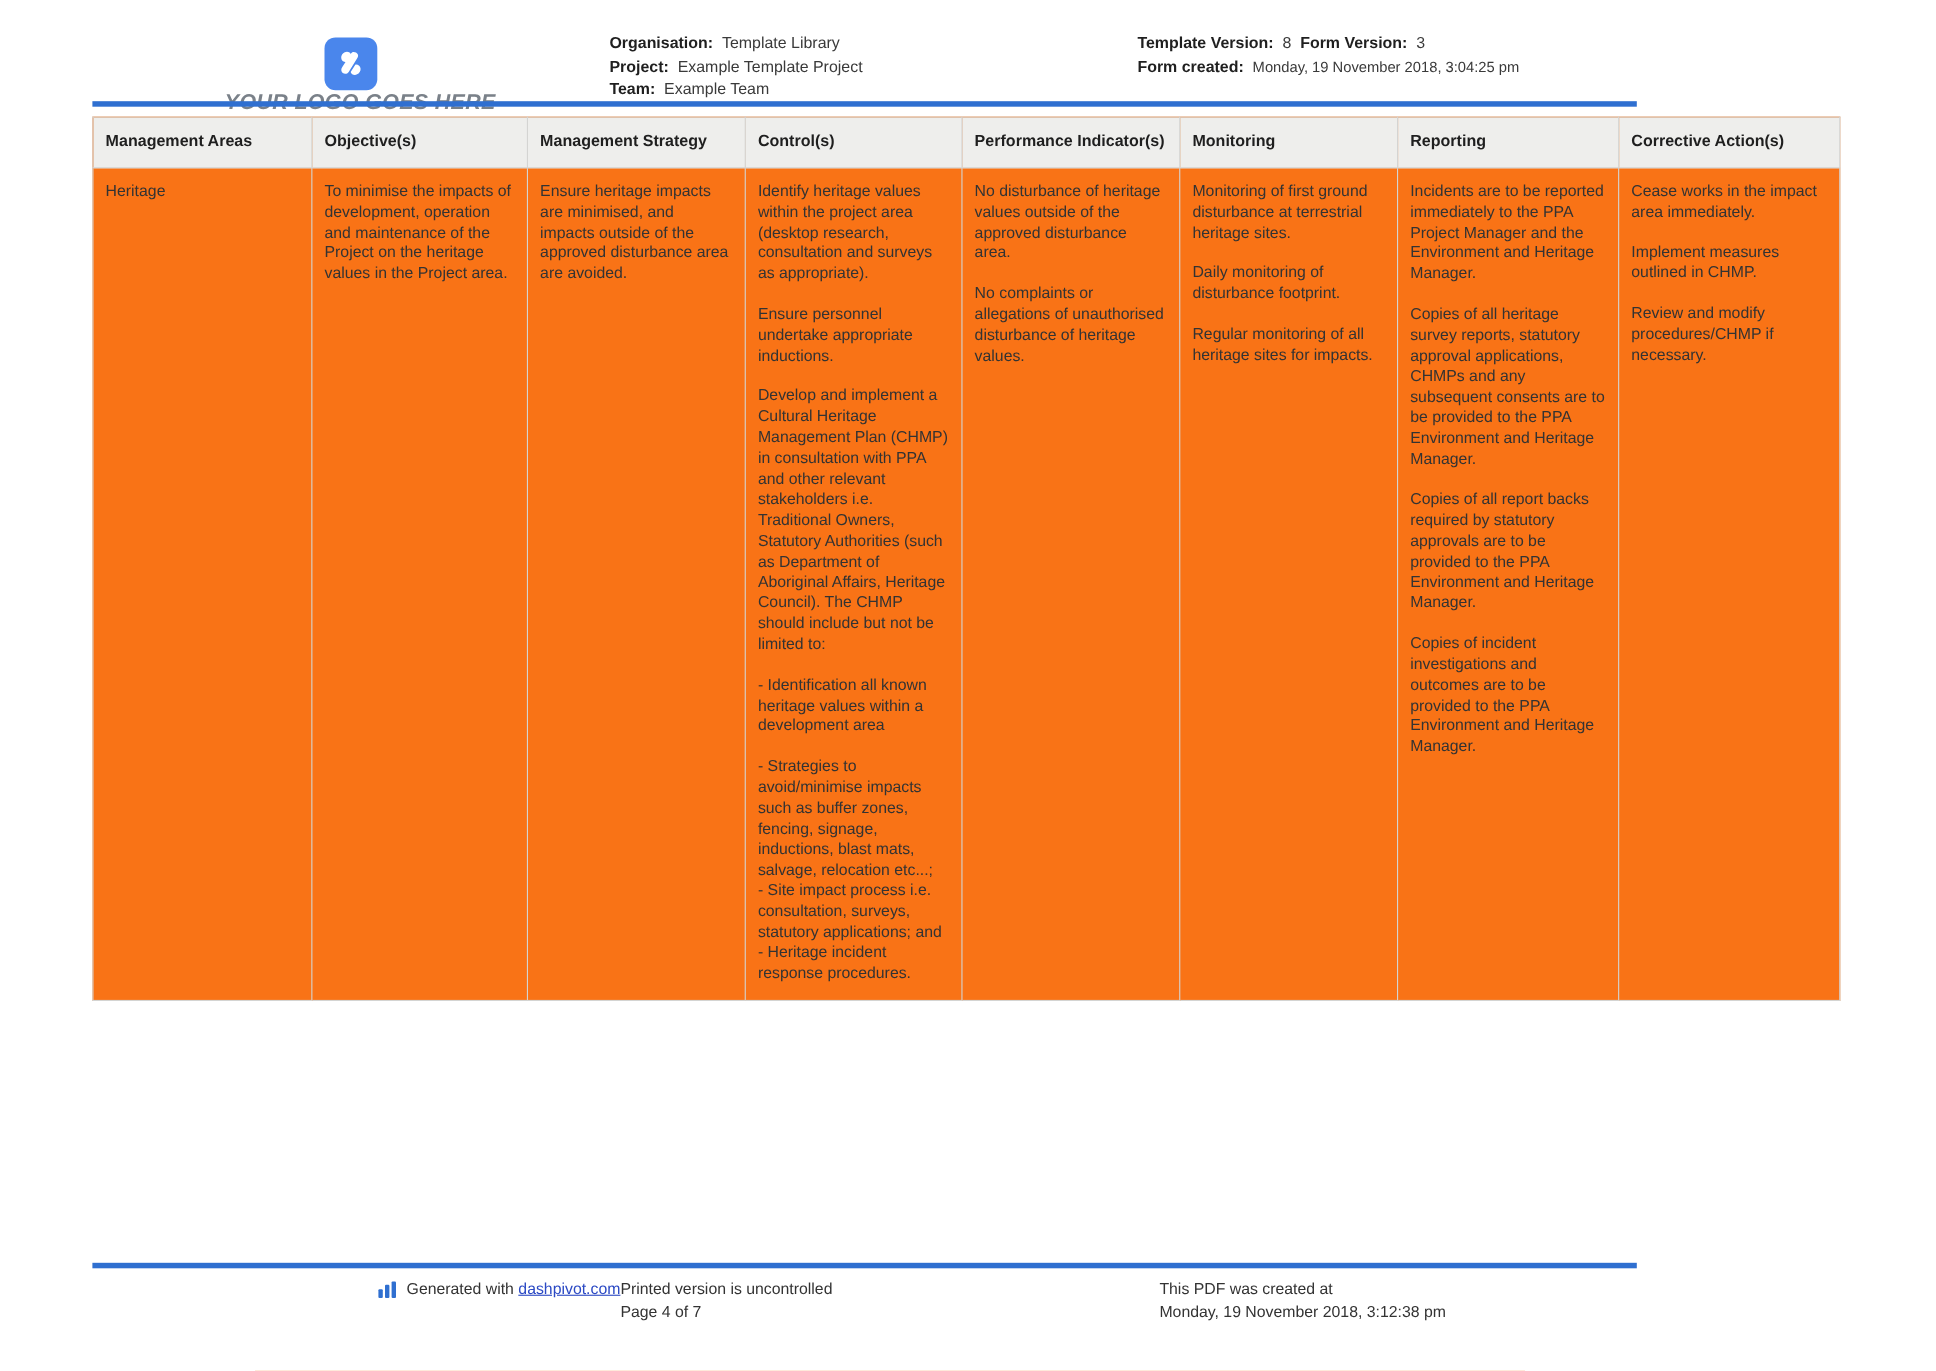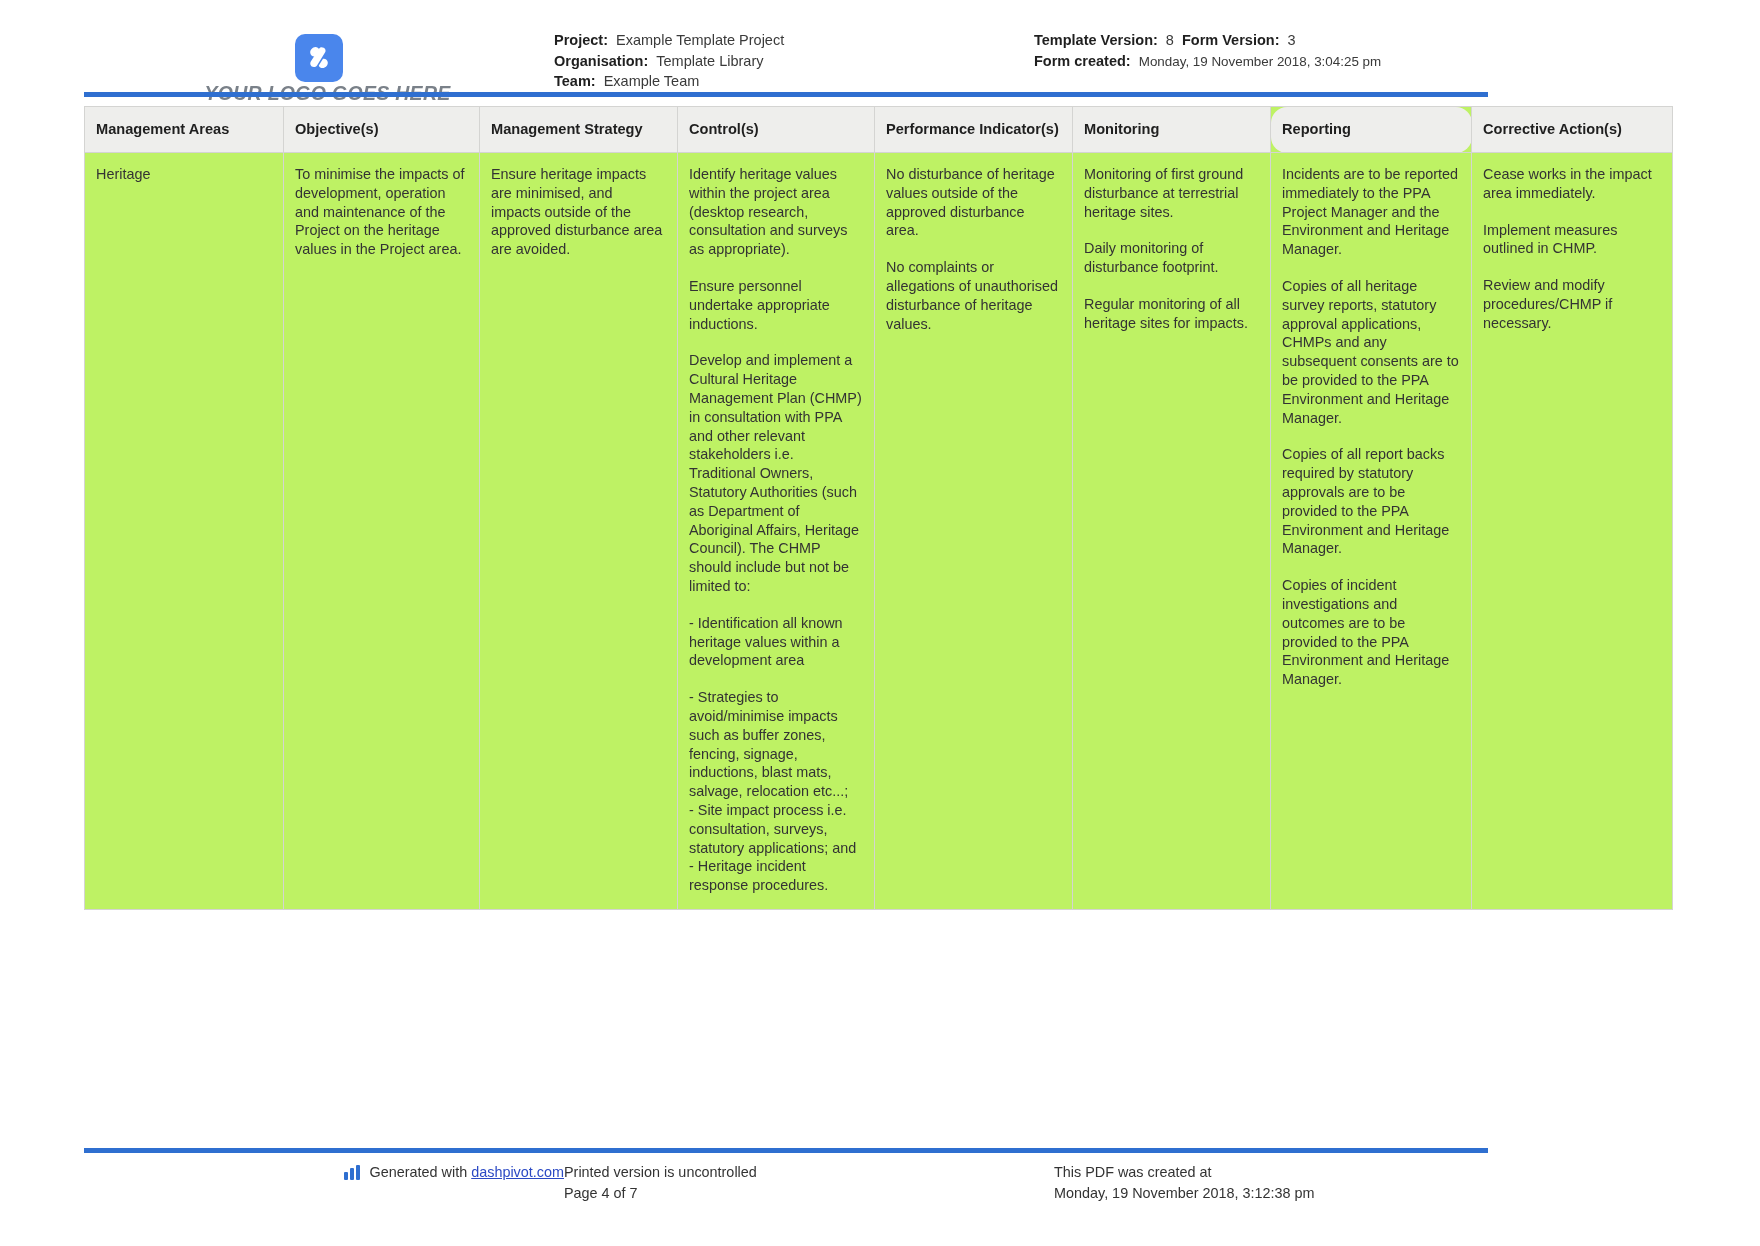--- a/index.html
+++ b/index.html
@@ -87,21 +87,21 @@
   .table-wrap {
     position: absolute;
     left: 84px;
     top: 106px;
     width: 1404px;
   }
   table.emp {
     border-collapse: collapse;
     width: 1404px;
     table-layout: fixed;
-    background: #bef264;
+    background: #f97316;
   }
   table.emp th {
     background: #eeeeec;
     border: 1px solid #d4d4d2;
     text-align: left;
     vertical-align: top;
     font-size: 14.6px;
     font-weight: bold;
     color: #1f1f1f;
     padding: 12px 11px 13px 11px;
@@ -118,21 +118,21 @@
   td .para { margin: 0 0 18px 0; white-space: pre-wrap; }
   td .para:last-child { margin-bottom: 0; }
 
   
   .c0 { width: 176px; }
   .c1 { width: 173px; }
   .c2 { width: 175px; }
   .c3 { width: 174px; }
   .c4 { width: 175px; }
   .c5 { width: 175px; }
-  .c6 { width: 178px; border-radius: 16px; }
+  .c6 { width: 178px; }
   .c7 { width: 178px; }
 
   
   .rule-bottom {
     position: absolute;
     left: 84px;
     top: 1148px;
     width: 1404px;
     height: 5px;
     background: #2f6fd0;
@@ -186,26 +186,26 @@
           <path d="M17.5 4.2 C20.8 4.2 22.6 7.0 21.0 9.6 L13.0 22.4 C11.4 25.0 7.2 24.6 6.4 21.6 C6.0 20.0 6.6 18.6 7.6 17.2 L15.0 5.8 C15.6 4.8 16.4 4.2 17.5 4.2 Z" fill="#ffffff"></path>
           <path d="M9.4 4.6 C11.6 3.4 14.6 4.4 15.2 6.8 L11.0 13.4 C8.6 13.8 6.4 12.2 6.2 9.8 C6.0 7.6 7.4 5.6 9.4 4.6 Z" fill="#ffffff"></path>
           <path d="M20.6 24.6 C18.4 25.8 15.4 24.8 14.8 22.4 L19.0 15.8 C21.4 15.4 23.6 17.0 23.8 19.4 C24.0 21.6 22.6 23.6 20.6 24.6 Z" fill="#ffffff"></path>
         </svg>
       </span>
       <span class="logo-text">YOUR LOGO GOES HERE</span>
     </div>
 
     <div class="meta-col meta-col-1">
       <span class="meta-line">
+        <b>Organisation:</b>
+        <span style="margin-left: 4px;">Template Library</span>
+      </span>
+      <span class="meta-line">
         <b>Project:</b>
         <span style="margin-left: 4px;">Example Template Project</span>
-      </span>
-      <span class="meta-line">
-        <b>Organisation:</b>
-        <span style="margin-left: 4px;">Template Library</span>
       </span>
       <span class="meta-line">
         <b>Team:</b>
         <span style="margin-left: 4px;">Example Team</span>
       </span>
     </div>
 
     <div class="meta-col meta-col-2">
       <span class="meta-line">
         <b>Template Version:</b>

